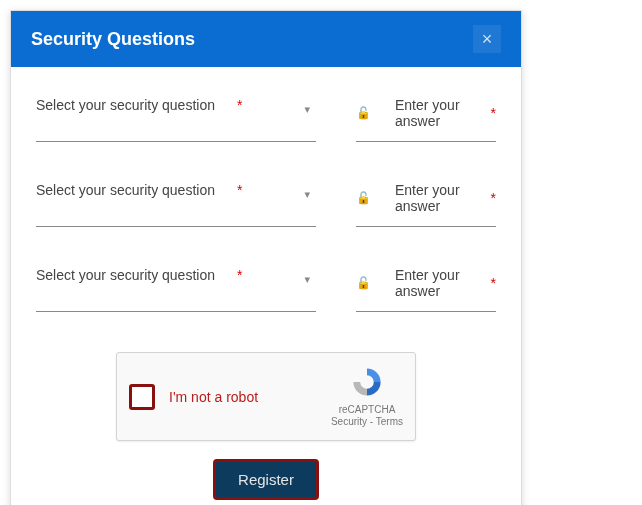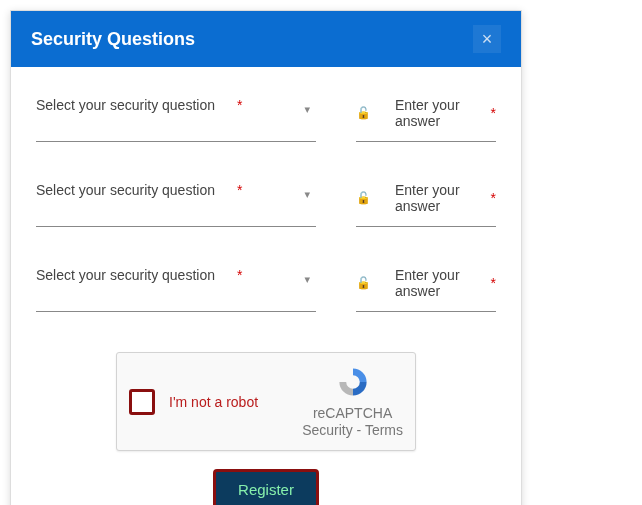--- a/index.html
+++ b/index.html
@@ -107,36 +107,36 @@
     margin-right: 14px;
     flex-shrink: 0;
   }
   .captcha-label {
     font-size: 14px;
     color: #b91c1c;
     flex: 1;
   }
   .captcha-brand {
     text-align: center;
-    font-size: 14px;
+    font-size: 10px;
     color: #777;
     line-height: 1.2;
   }
   .captcha-logo {
     width: 34px;
     height: 34px;
     margin: 0 auto 2px auto;
   }
   .btn-wrap {
     display: flex;
     justify-content: center;
   }
   .register-btn {
     background: #0c3b5e;
-    color: #86efac;
+    color: #e5e5e5;
     border: 3px solid #8a0f0f;
     padding: 9px 22px;
     font-size: 15px;
     border-radius: 4px;
     cursor: pointer;
   }
 </style>
 </head>
 <body>
 

